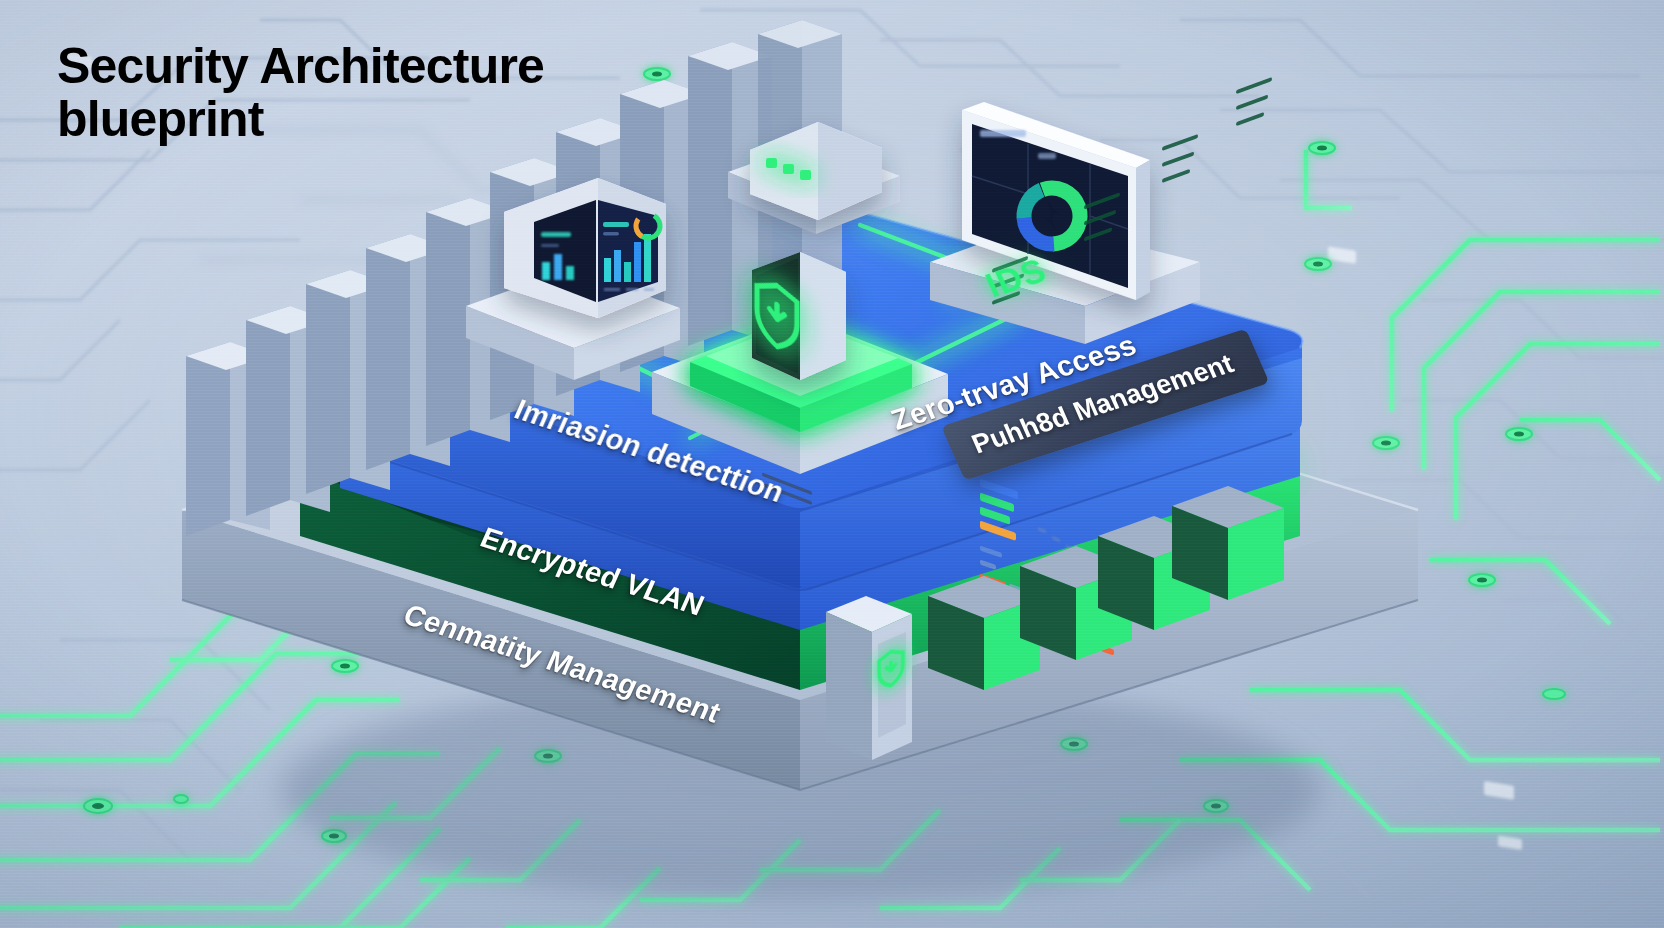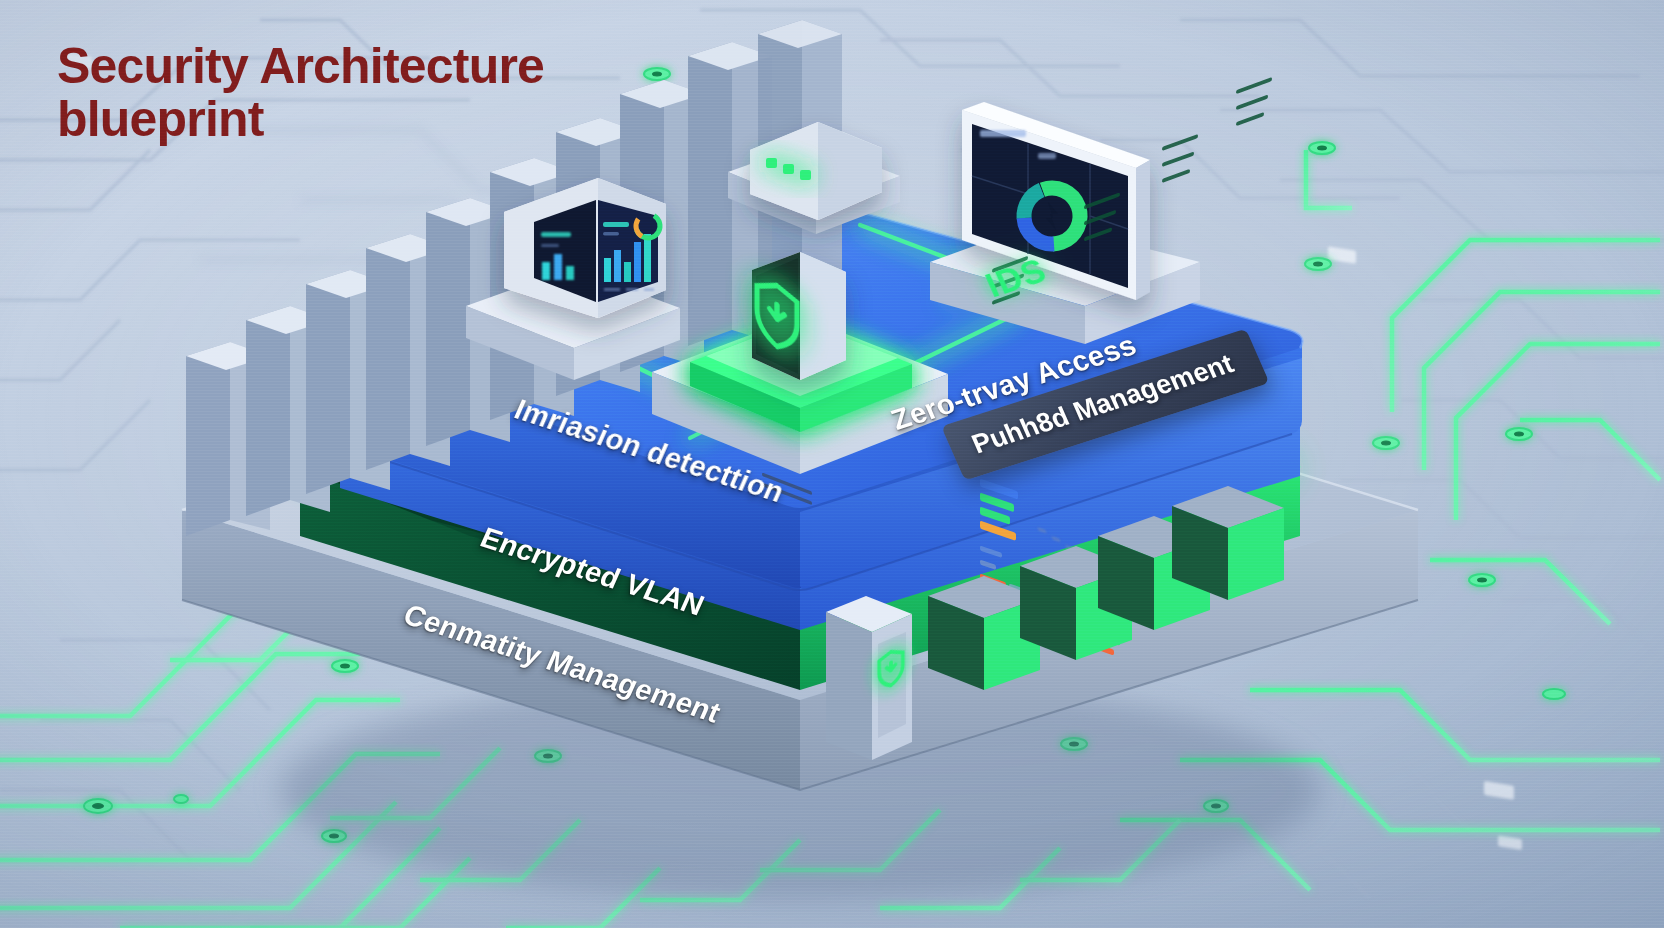--- a/index.html
+++ b/index.html
@@ -66,21 +66,21 @@
   #badge-patched span {
     color:#fff; font-weight:bold; font-size:27px; white-space:nowrap;
     text-shadow:0 2px 5px rgba(0,0,0,.45);
     display:block;
   }
 
   
   #title {
     position:absolute; left:57px; top:40px;
     font-size:50px; line-height:1.06; font-weight:bold;
-    color:#7f1d1d; letter-spacing:-0.8px;
+    color:#000000; letter-spacing:-0.8px;
     max-width:560px;
   }
   #title .t2 { display:block; }
 
   
   #ids-label {
     position:absolute; left:988px; top:268px;
     font-size:34px; font-weight:bold; color:#2bf07a;
     transform:rotate(-17.8deg) skewX(6deg); transform-origin:0 50%;
     text-shadow:0 0 14px rgba(43,240,122,.95),0 0 30px rgba(43,240,122,.6);

